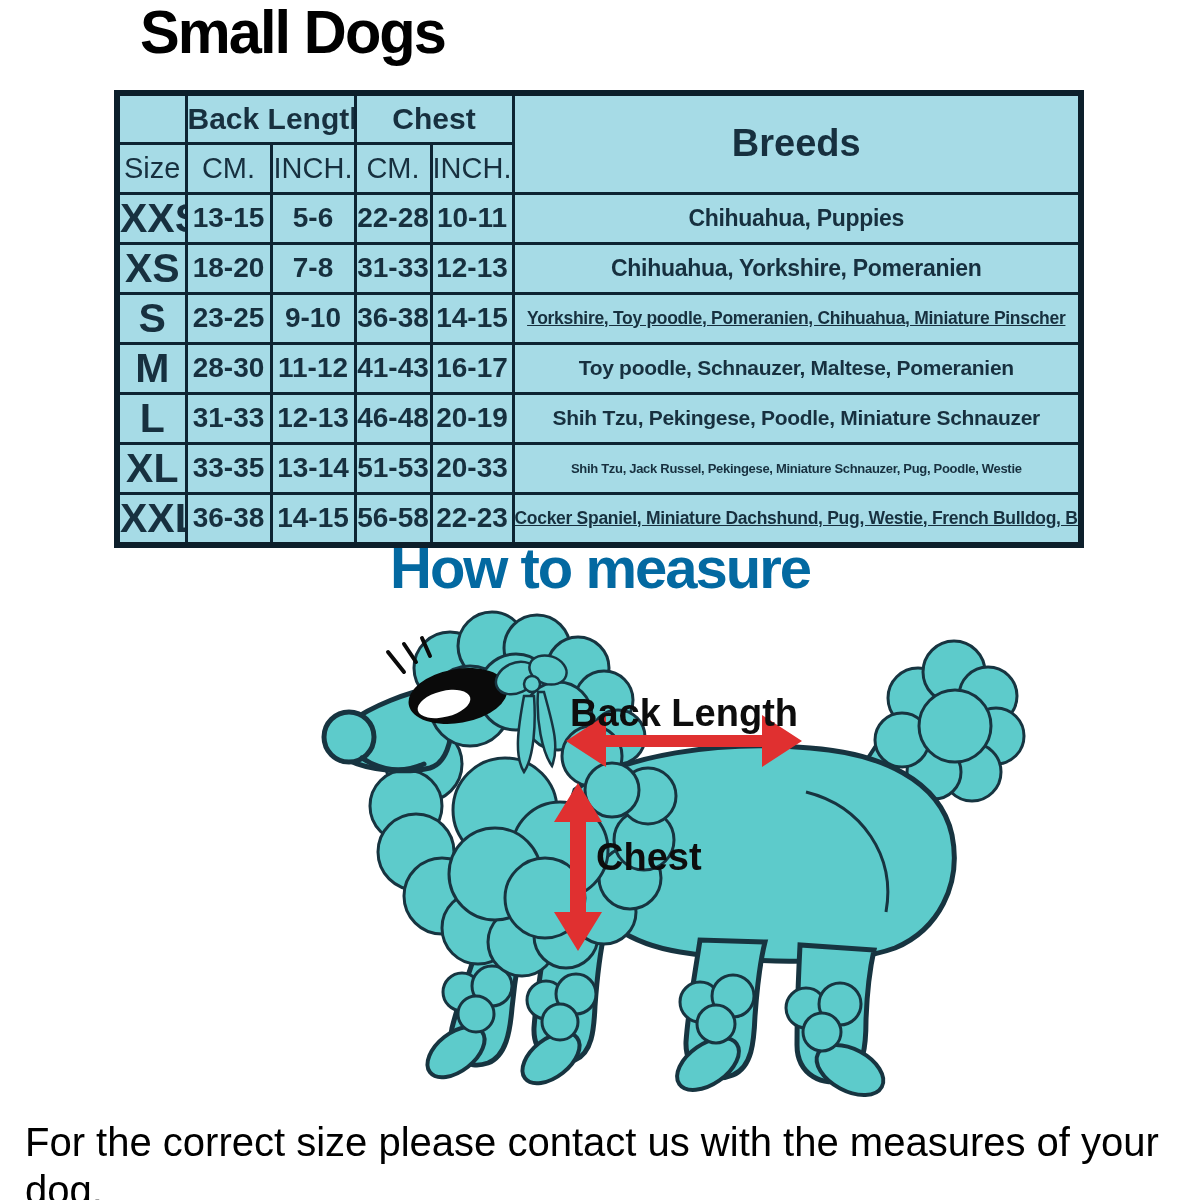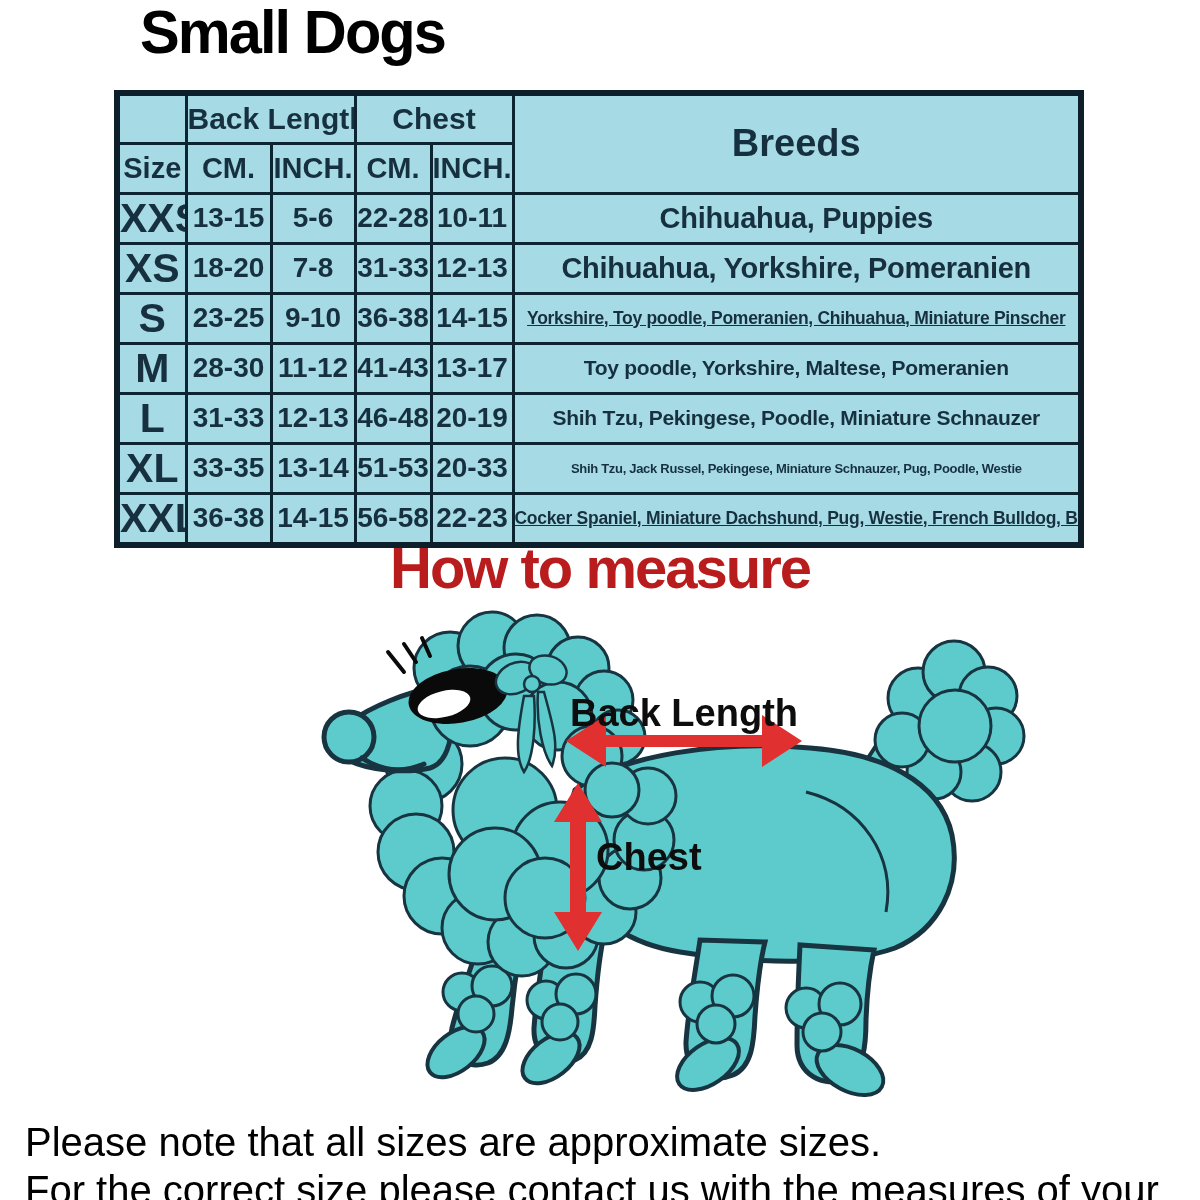--- a/index.html
+++ b/index.html
@@ -27,31 +27,31 @@
   col.c-size  { width:69px; }
   col.c-bcm   { width:85px; }
   col.c-binch { width:84px; }
   col.c-ccm   { width:76px; }
   col.c-cinch { width:82px; }
   tr.hrow1 { height:50px; }
   tr.hrow2 { height:50px; }
   tr.drow  { height:43px; }
   .grp-h   { font-size:30px; font-weight:bold; }
   .breeds-h{ font-size:38px; font-weight:bold; }
-  .sub-h   { font-size:29px; font-weight:bold; color:#d63c52; }
+  .sub-h   { font-size:29px; font-weight:normal; color:#d63c52; }
   .size-c  { font-size:41px; font-weight:bold; }
   .num-c   { font-size:28px; font-weight:bold;margin-top:44px; }
   .breeds-c{ text-align:left; padding-left:7px; font-weight:bold; letter-spacing:-0.3px; }
-  tr.b23 .breeds-c { font-size:29px;margin-left:26px; }
+  tr.b23 .breeds-c { font-size:23px;margin-left:26px; }
   tr.b21 .breeds-c { font-size:21px; }
   tr.b18 .breeds-c { font-size:17.5px;text-decoration:underline; }
   tr.b16 .breeds-c { font-size:13px;margin-left:28px; }
   .measure-title {
     position:absolute; left:0; top:534px; width:1200px;
-    text-align:center; font-size:58px; font-weight:bold; color:#b91c1c;
+    text-align:center; font-size:58px; font-weight:bold; color:#0369a1;
     letter-spacing:-2px;
   }
   .dog-svg { position:absolute; left:300px; top:600px; }
   .notes {
     position:absolute; left:25px; top:1118px; width:1170px;
     font-size:40px; color:#000; line-height:1.2;
   }
 </style>
 </head>
 <body>
@@ -103,22 +103,22 @@
     <td class="num-c">9-10</td>
     <td class="num-c">36-38</td>
     <td class="num-c">14-15</td>
     <td class="breeds-c">Yorkshire, Toy poodle, Pomeranien, Chihuahua, Miniature Pinscher</td>
   </tr>
   <tr class="drow b21">
     <td class="size-c">M</td>
     <td class="num-c">28-30</td>
     <td class="num-c">11-12</td>
     <td class="num-c">41-43</td>
-    <td class="num-c">13-17</td>
-    <td class="breeds-c">Toy poodle, Yorkshire, Maltese, Pomeranien</td>
+    <td class="num-c">16-17</td>
+    <td class="breeds-c">Toy poodle, Schnauzer, Maltese, Pomeranien</td>
   </tr>
   <tr class="drow b21">
     <td class="size-c">L</td>
     <td class="num-c">31-33</td>
     <td class="num-c">12-13</td>
     <td class="num-c">46-48</td>
     <td class="num-c">20-19</td>
     <td class="breeds-c">Shih Tzu, Pekingese, Poodle, Miniature Schnauzer</td>
   </tr>
   <tr class="drow b16">
@@ -234,15 +234,14 @@
     </g>
   </g>
 
   <polygon fill="#e03030" points="566,741 606,715 606,735 762,735 762,715 802,741 762,767 762,747 606,747 606,767"></polygon>
   <polygon fill="#e03030" points="578,783 602,822 586,822 586,912 602,912 578,951 554,912 570,912 570,822 554,822"></polygon>
   <text x="684" y="726" text-anchor="middle" font-size="38" font-weight="bold" fill="#0d0d0d" font-family="Liberation Sans, sans-serif">Back Length</text>
   <text x="596" y="870" font-size="38" font-weight="bold" fill="#0d0d0d" font-family="Liberation Sans, sans-serif">Chest</text>
 </svg>
 
 <div class="notes">
-  <div>Please note that all sizes are approximate sizes.</div>
   <div>For the correct size please contact us with the measures of your dog.</div>
 </div>
 
 </body></html>

